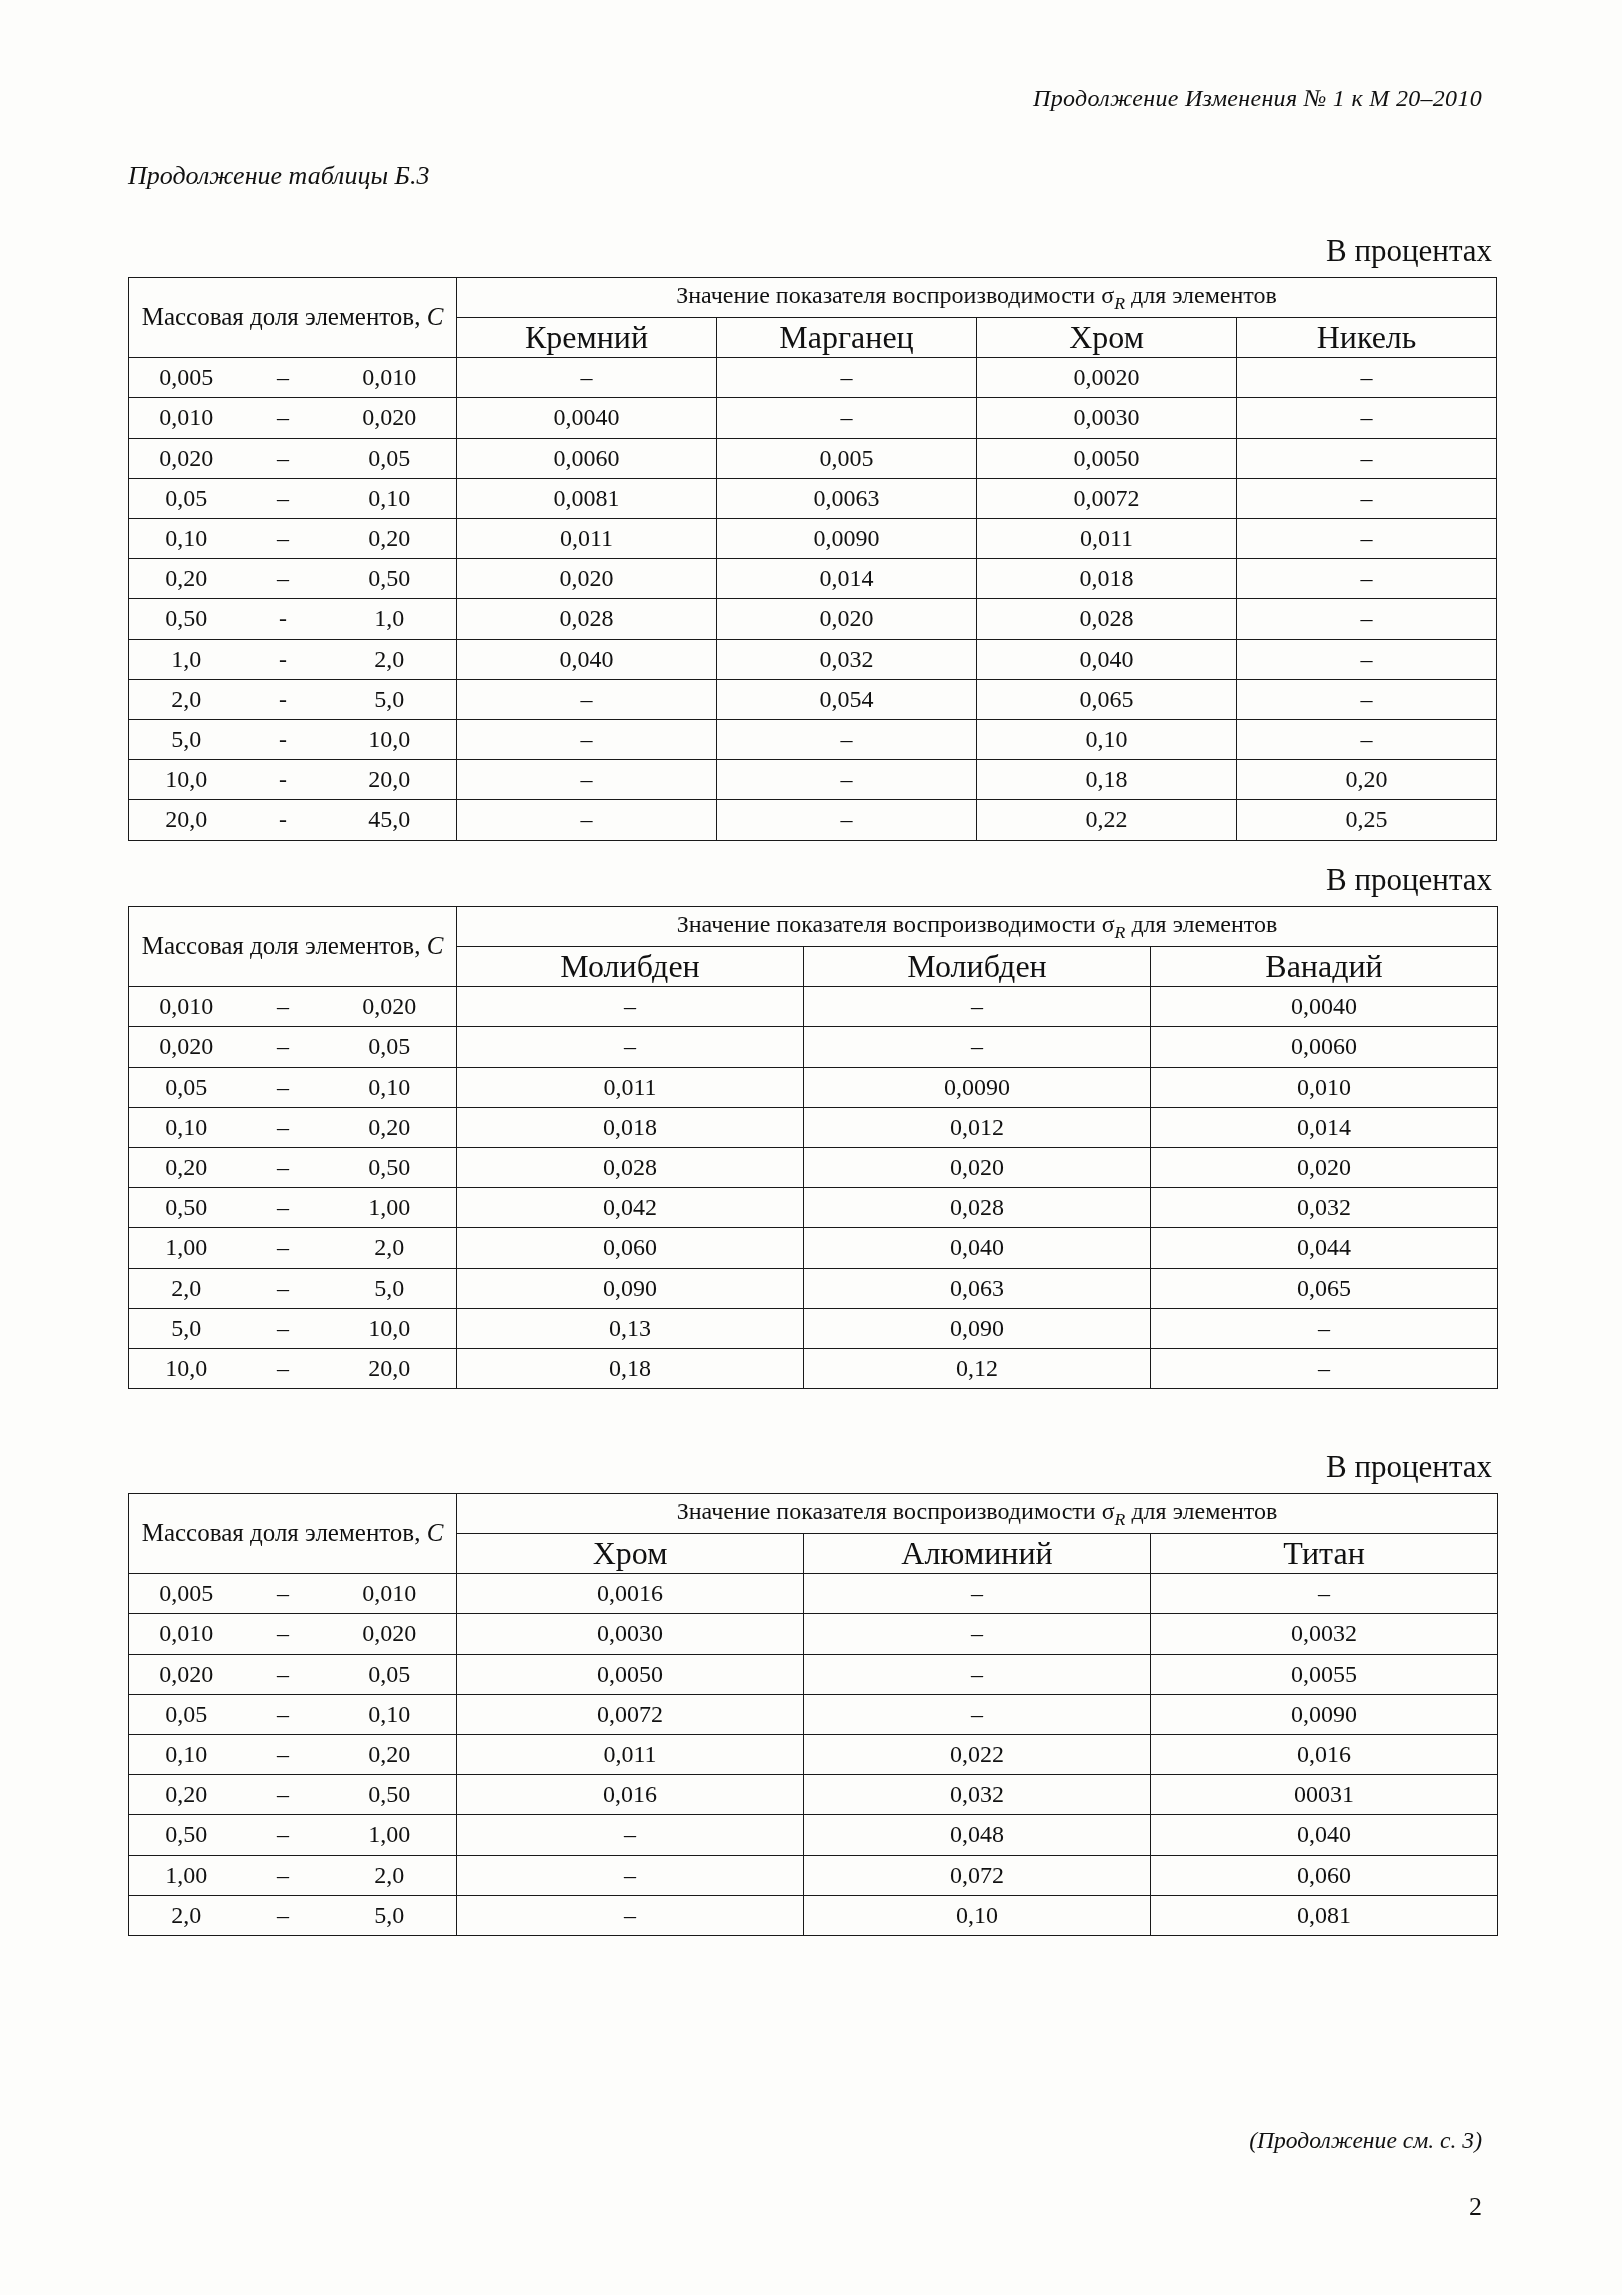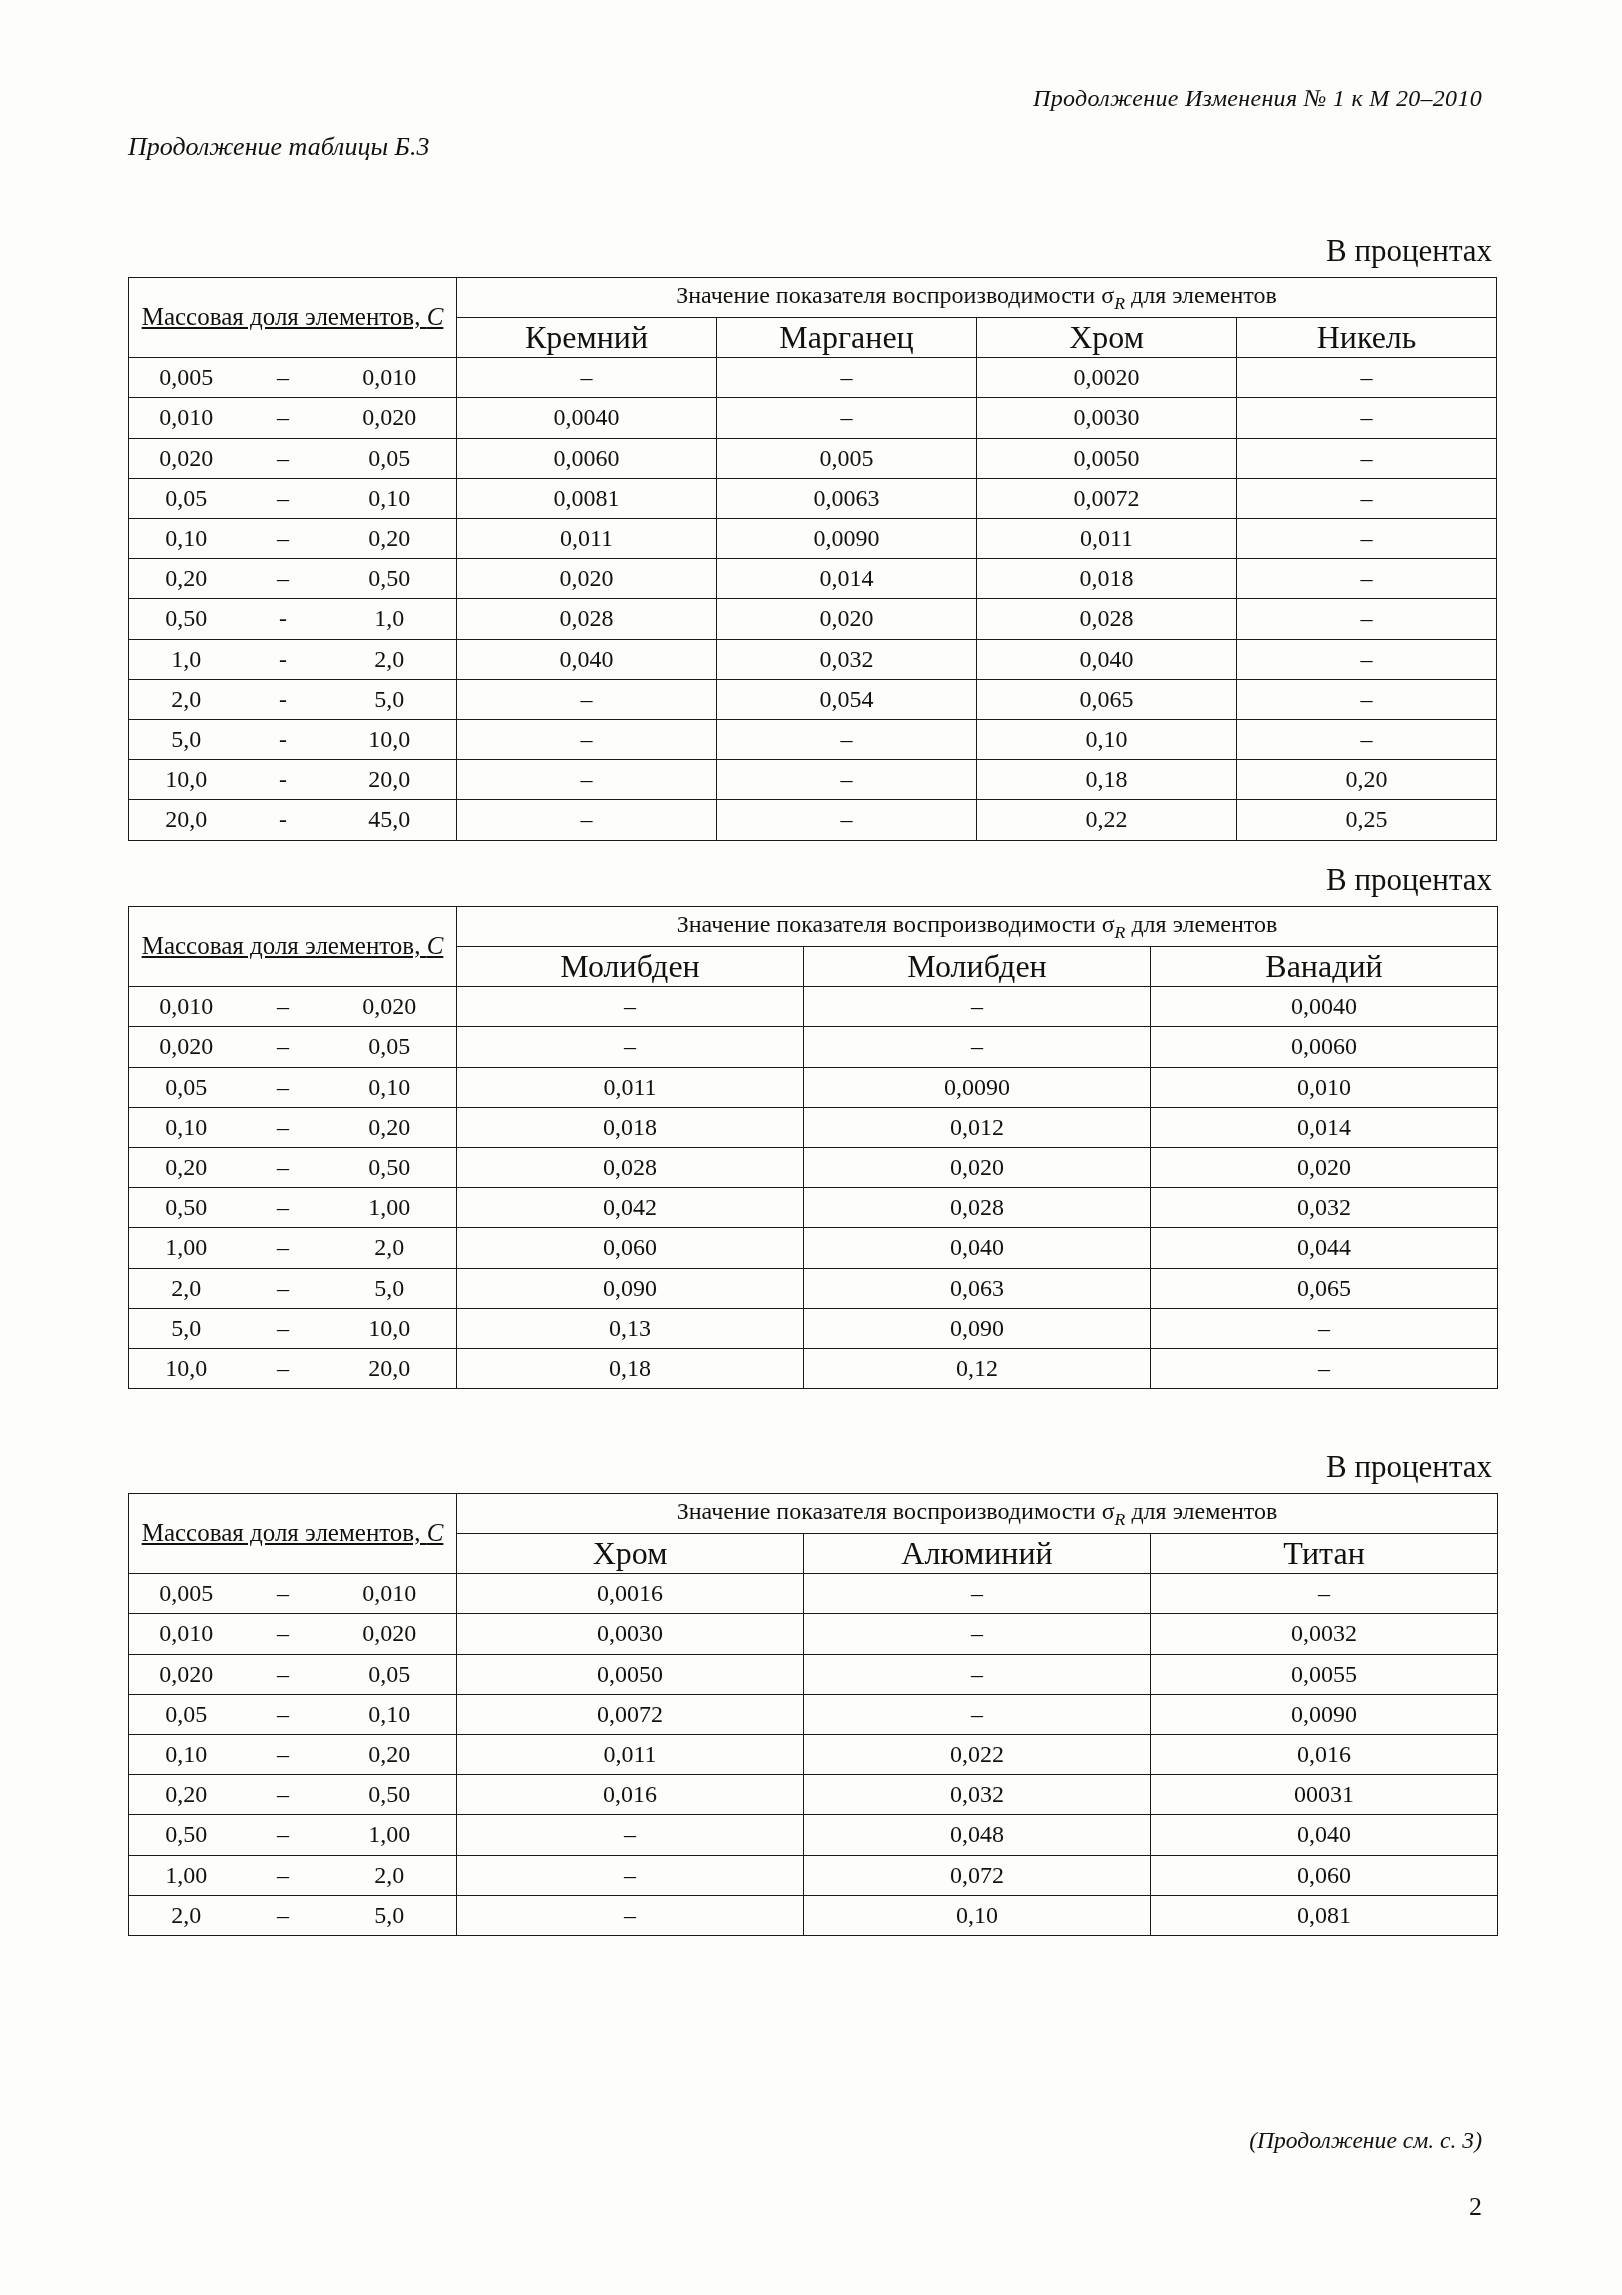--- a/index.html
+++ b/index.html
@@ -21,21 +21,21 @@
     position: absolute;
     top: 85px;
     right: 141px;
     font-style: italic;
     font-size: 24px;
     letter-spacing: 0.3px;
     white-space: nowrap;
   }
   .subtitle {
     position: absolute;
-    top: 132px;
+    top: 161px;
     left: 128px;
     font-style: italic;
     font-size: 26px;
     white-space: nowrap;
   }
   .block {
     position: absolute;
     left: 128px;
     width: 1368px;
   }
@@ -59,21 +59,20 @@
     border: 1.3px solid #1a1a1a;
     padding: 2.6px 3.9px;
     text-align: center;
     vertical-align: middle;
     font-weight: normal;
     height: 34px;
     line-height: 1.05;
   }
   .hdr-left {
     font-size: 25px;
-    text-decoration: underline;
   }
   .hdr-span {
     font-size: 24px;
     padding: 3.9px 2.6px 5.2px 2.6px;
   }
   .elem-hdr {
     font-size: 32px;
     padding: 2.6px;
   }
   .rng-from { width: 115px; text-align: right; padding-right: 17px; }

